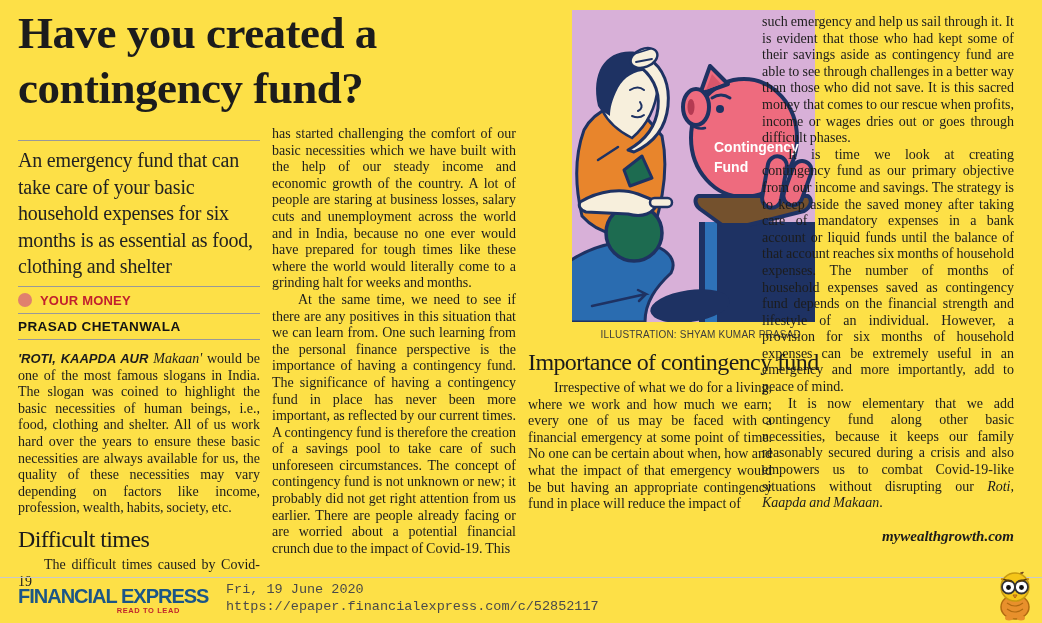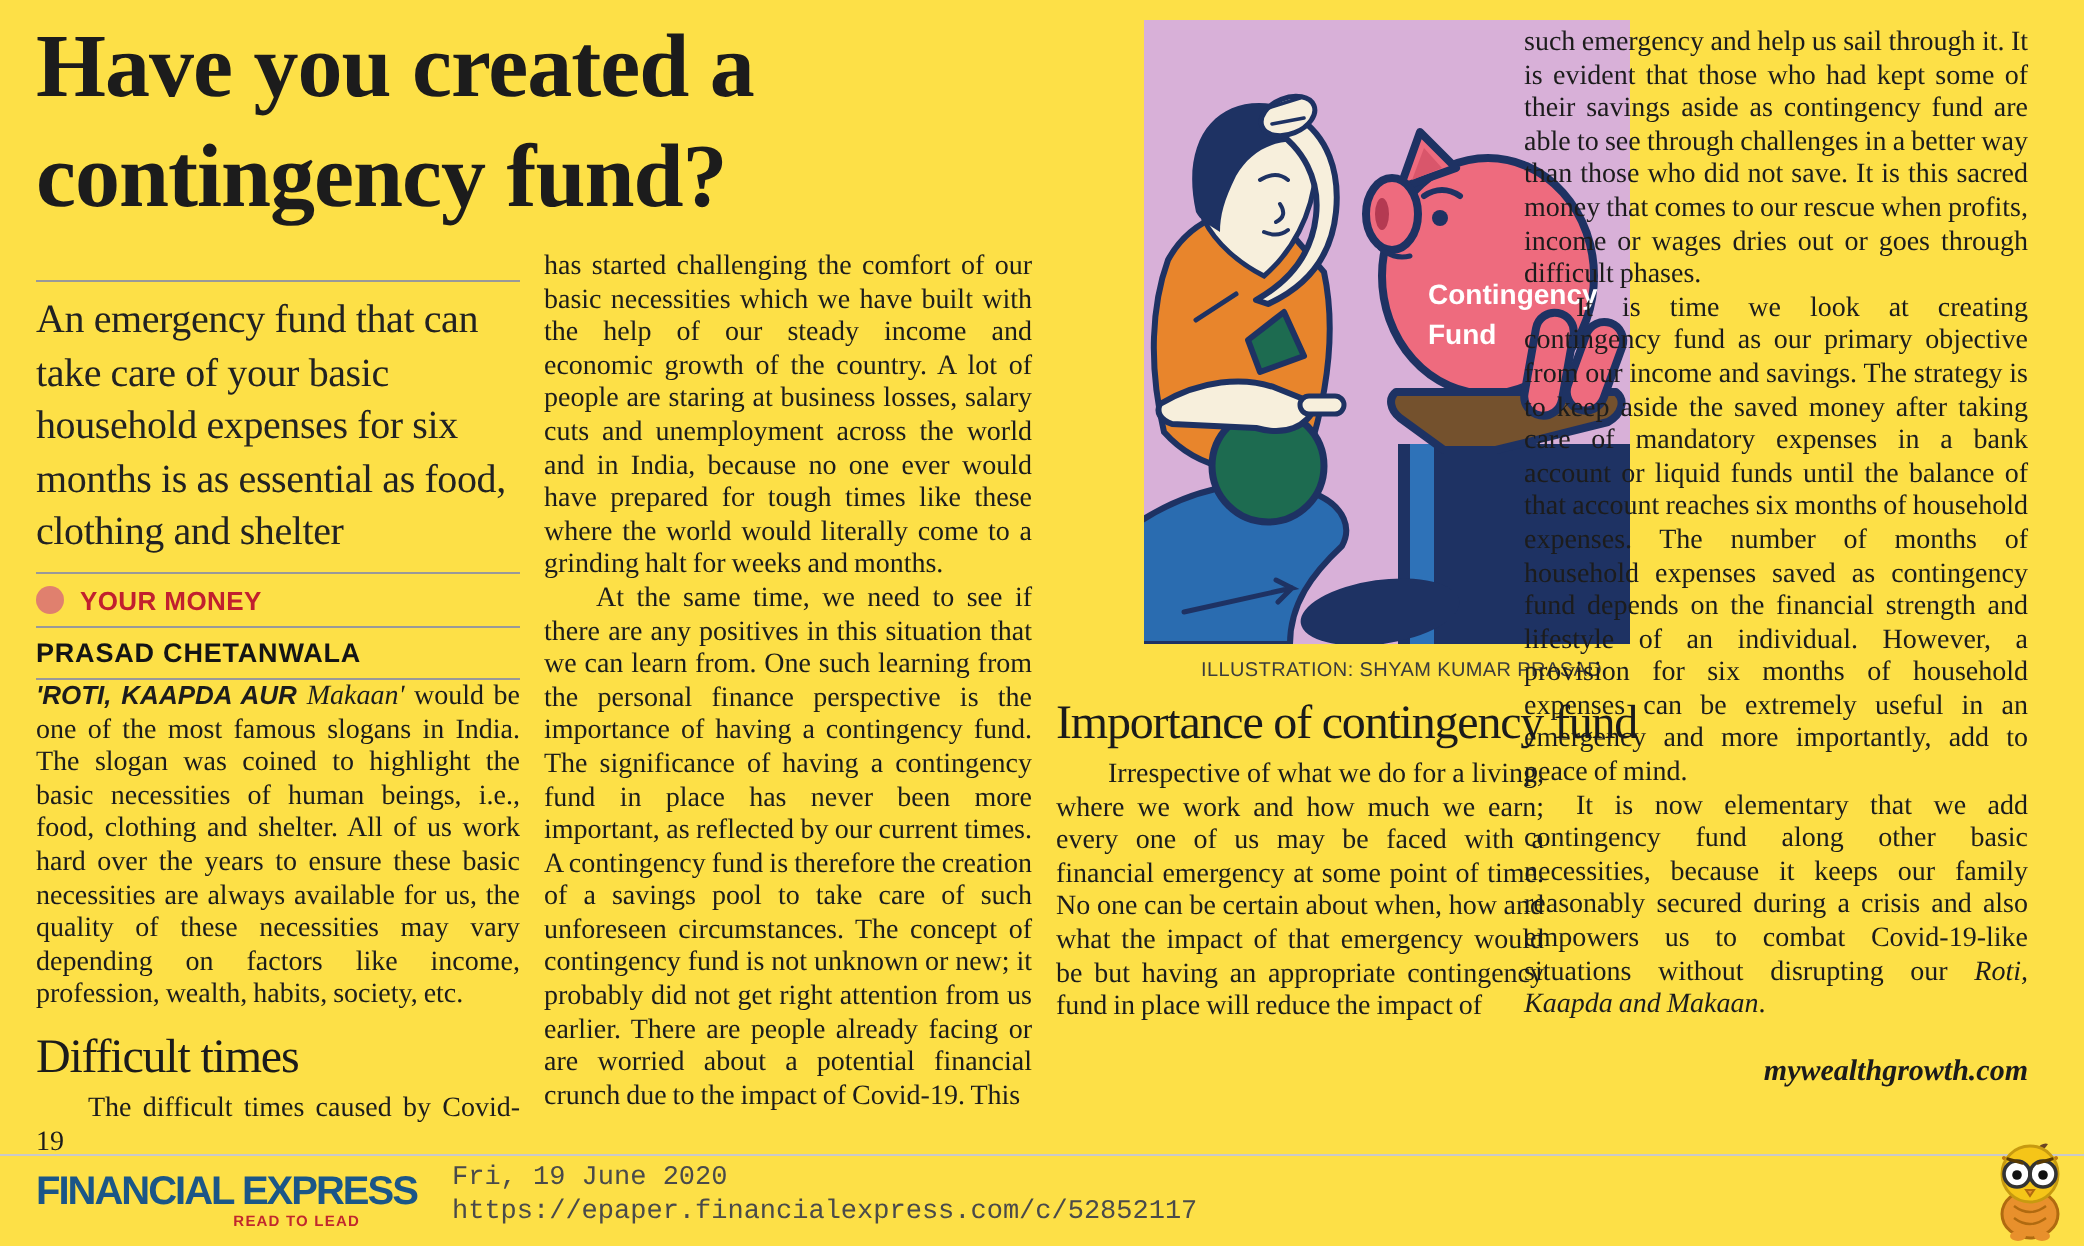--- a/index.html
+++ b/index.html
@@ -81,21 +81,21 @@
     <div class="rule"></div>
     <div class="standfirst">An emergency fund that can take care of your basic household expenses for six months is as essential as food, clothing and shelter</div>
     <div class="rule"></div>
     <div class="section-row">
       <span class="bullet"></span>
       <span class="section-label">YOUR MONEY</span>
     </div>
     <div class="rule"></div>
     <div class="byline">PRASAD CHETANWALA</div>
     <div class="rule"></div>
-    <div class="body-text" style="">
+    <div class="body-text" style="margin-top:11px;">
       <span class="lead-caps">'ROTI, KAAPDA AUR </span><span class="lead-makaan">Makaan'</span><span> would be one of the most famous slogans in India. The slogan was coined to highlight the basic necessities of human beings, i.e., food, clothing and shelter. All of us work hard over the years to ensure these basic necessities are always available for us, the quality of these necessities may vary depending on factors like income, profession, wealth, habits, society, etc.</span>
     </div>
     <div class="col-heading">Difficult times</div>
     <div class="body-text">
       <span class="indent">The difficult times caused by Covid-19</span>
     </div>
   </div>
 
   <div class="col" style="left:272px; top:126px; width:244px;">
     <div class="body-text">has started challenging the comfort of our basic necessities which we have built with the help of our steady income and economic growth of the country. A lot of people are staring at business losses, salary cuts and unemployment across the world and in India, because no one ever would have prepared for tough times like these where the world would literally come to a grinding halt for weeks and months.</div>

